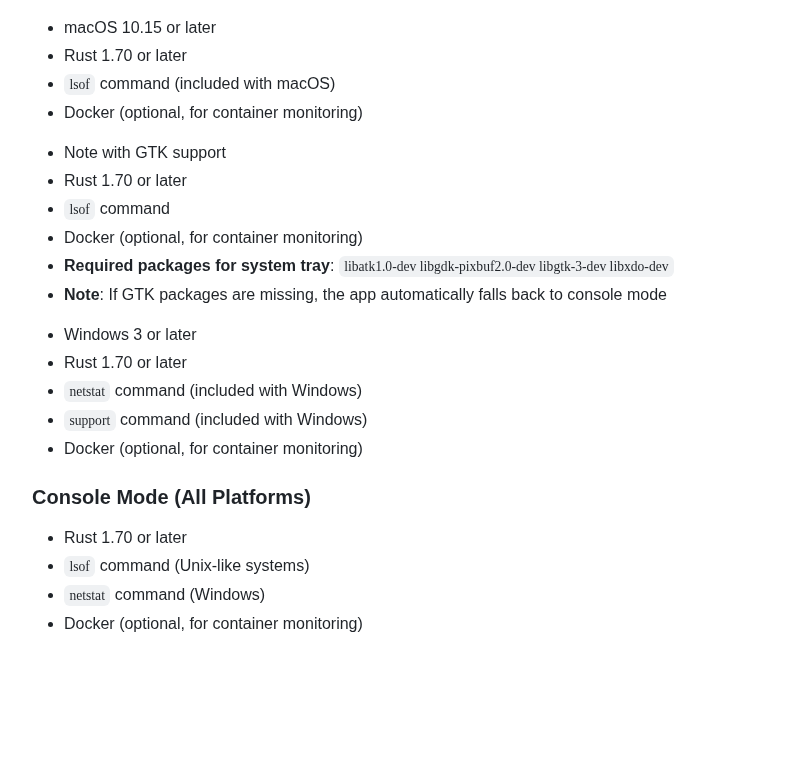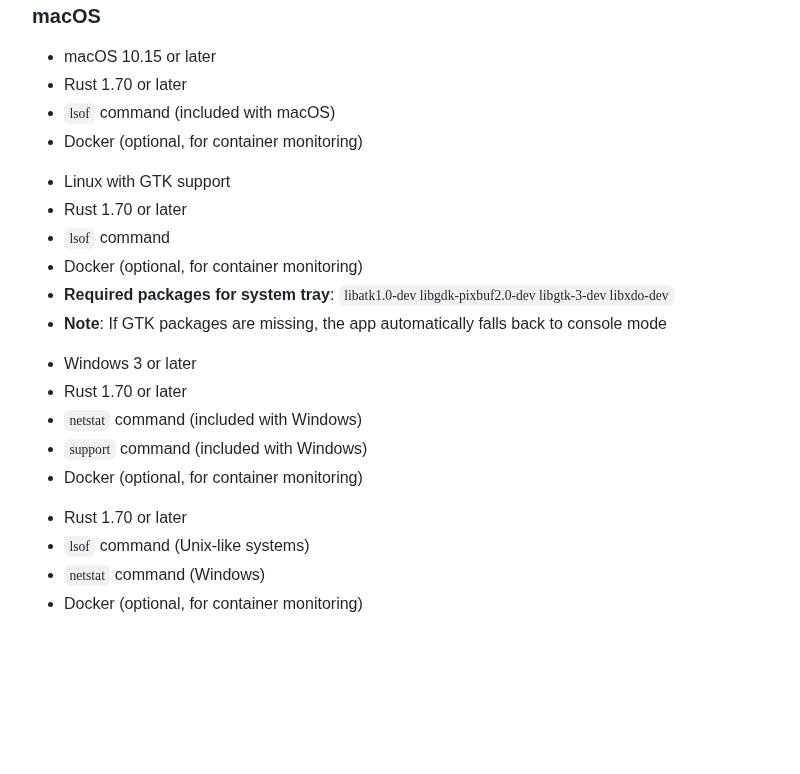--- a/index.html
+++ b/index.html
@@ -60,51 +60,51 @@
   strong {
     font-weight: 700;
     margin-top: 16px;
   }
 </style>
 </head>
 <body>
 
 <main>
   <section>
-    <h3>macOS</h3>
     <ul>
         <li><span>macOS 10.15 or later</span></li>
         <li><span>Rust 1.70 or later</span></li>
         <li><code>lsof</code><span> command (included with macOS)</span></li>
         <li><span>Docker (optional, for container monitoring)</span></li>
       </ul>
   </section>
 
   <section>
     <ul>
-        <li><span>Linux with GTK support</span></li>
+        <li><span>Note with GTK support</span></li>
         <li><span>Rust 1.70 or later</span></li>
         <li><code>lsof</code><span> command</span></li>
         <li><span>Docker (optional, for container monitoring)</span></li>
         <li><strong>Required packages for system tray</strong><span>: </span><code>libatk1.0-dev libgdk-pixbuf2.0-dev libgtk-3-dev libxdo-dev</code></li>
         <li><strong>Note</strong><span>: If GTK packages are missing, the app automatically falls back to console mode</span></li>
       </ul>
   </section>
 
   <section>
     <ul>
         <li><span>Windows 3 or later</span></li>
         <li><span>Rust 1.70 or later</span></li>
         <li><code>netstat</code><span> command (included with Windows)</span></li>
         <li><code>support</code><span> command (included with Windows)</span></li>
         <li><span>Docker (optional, for container monitoring)</span></li>
       </ul>
   </section>
 
   <section>
+    <h3>Console Mode (All Platforms)</h3>
     <ul>
         <li><span>Rust 1.70 or later</span></li>
         <li><code>lsof</code><span> command (Unix-like systems)</span></li>
         <li><code>netstat</code><span> command (Windows)</span></li>
         <li><span>Docker (optional, for container monitoring)</span></li>
       </ul>
   </section>
 </main>
 
 </body></html>

